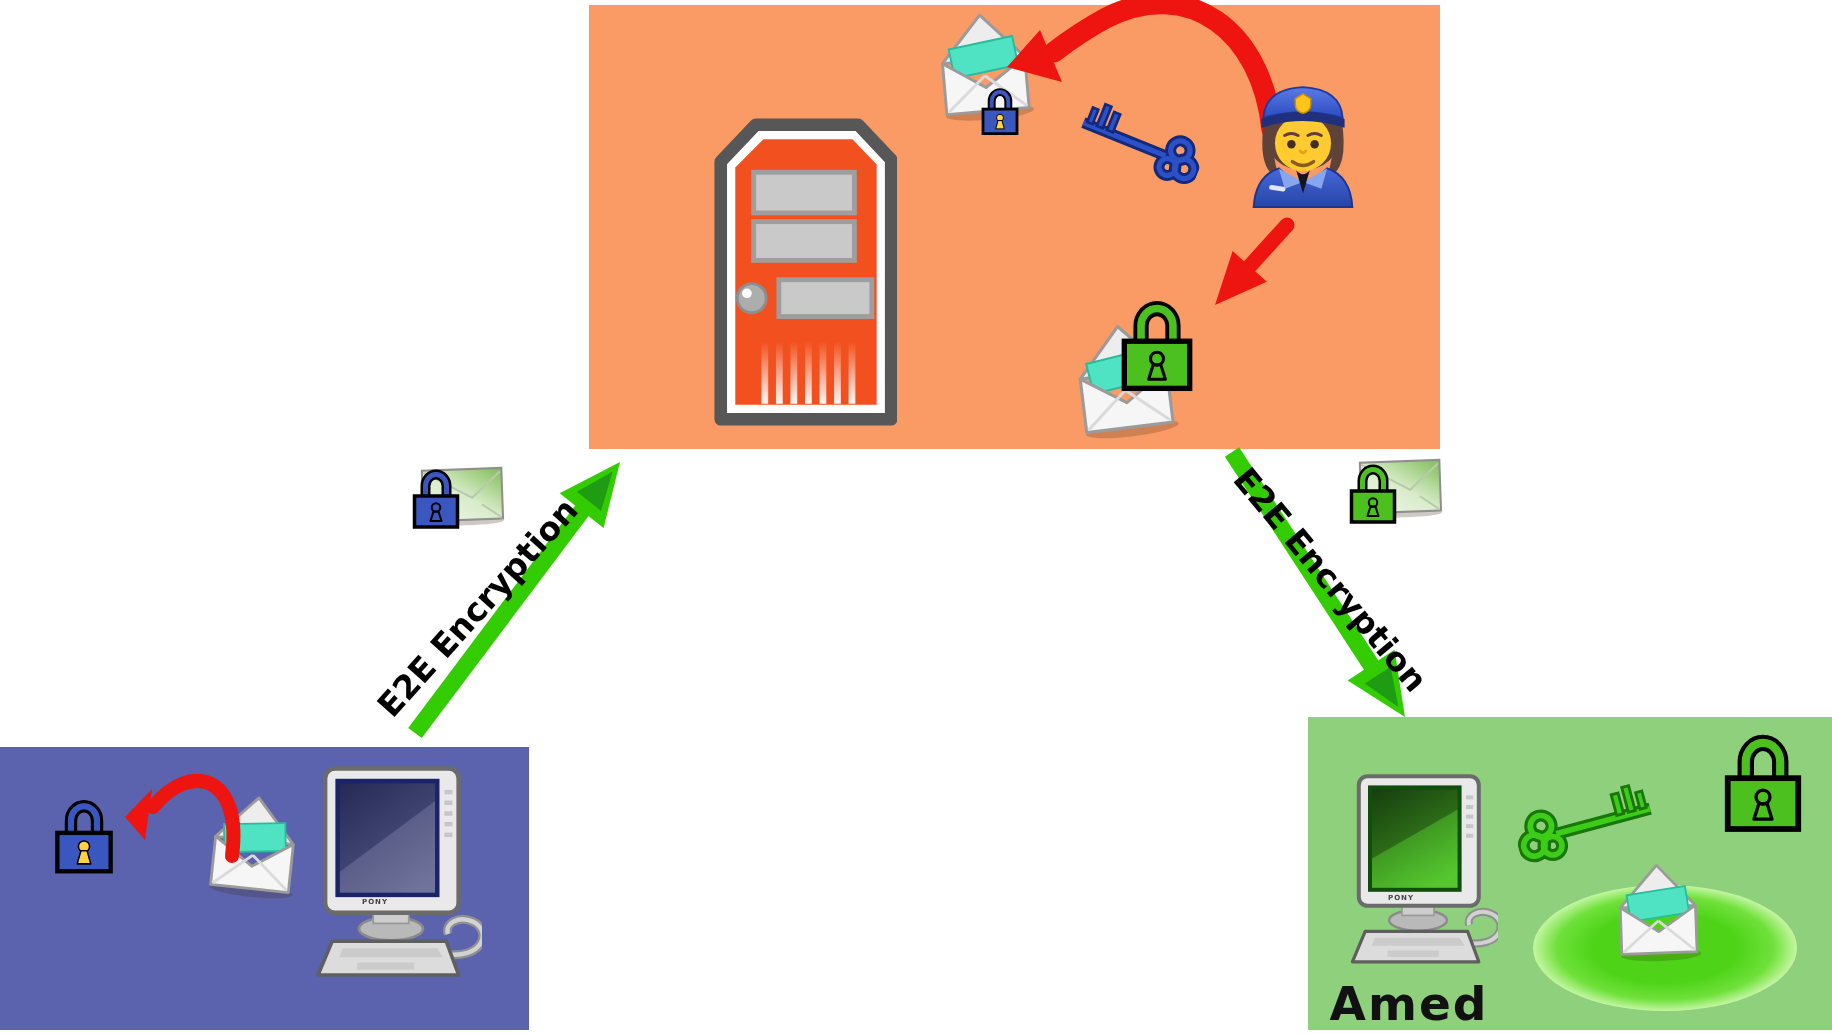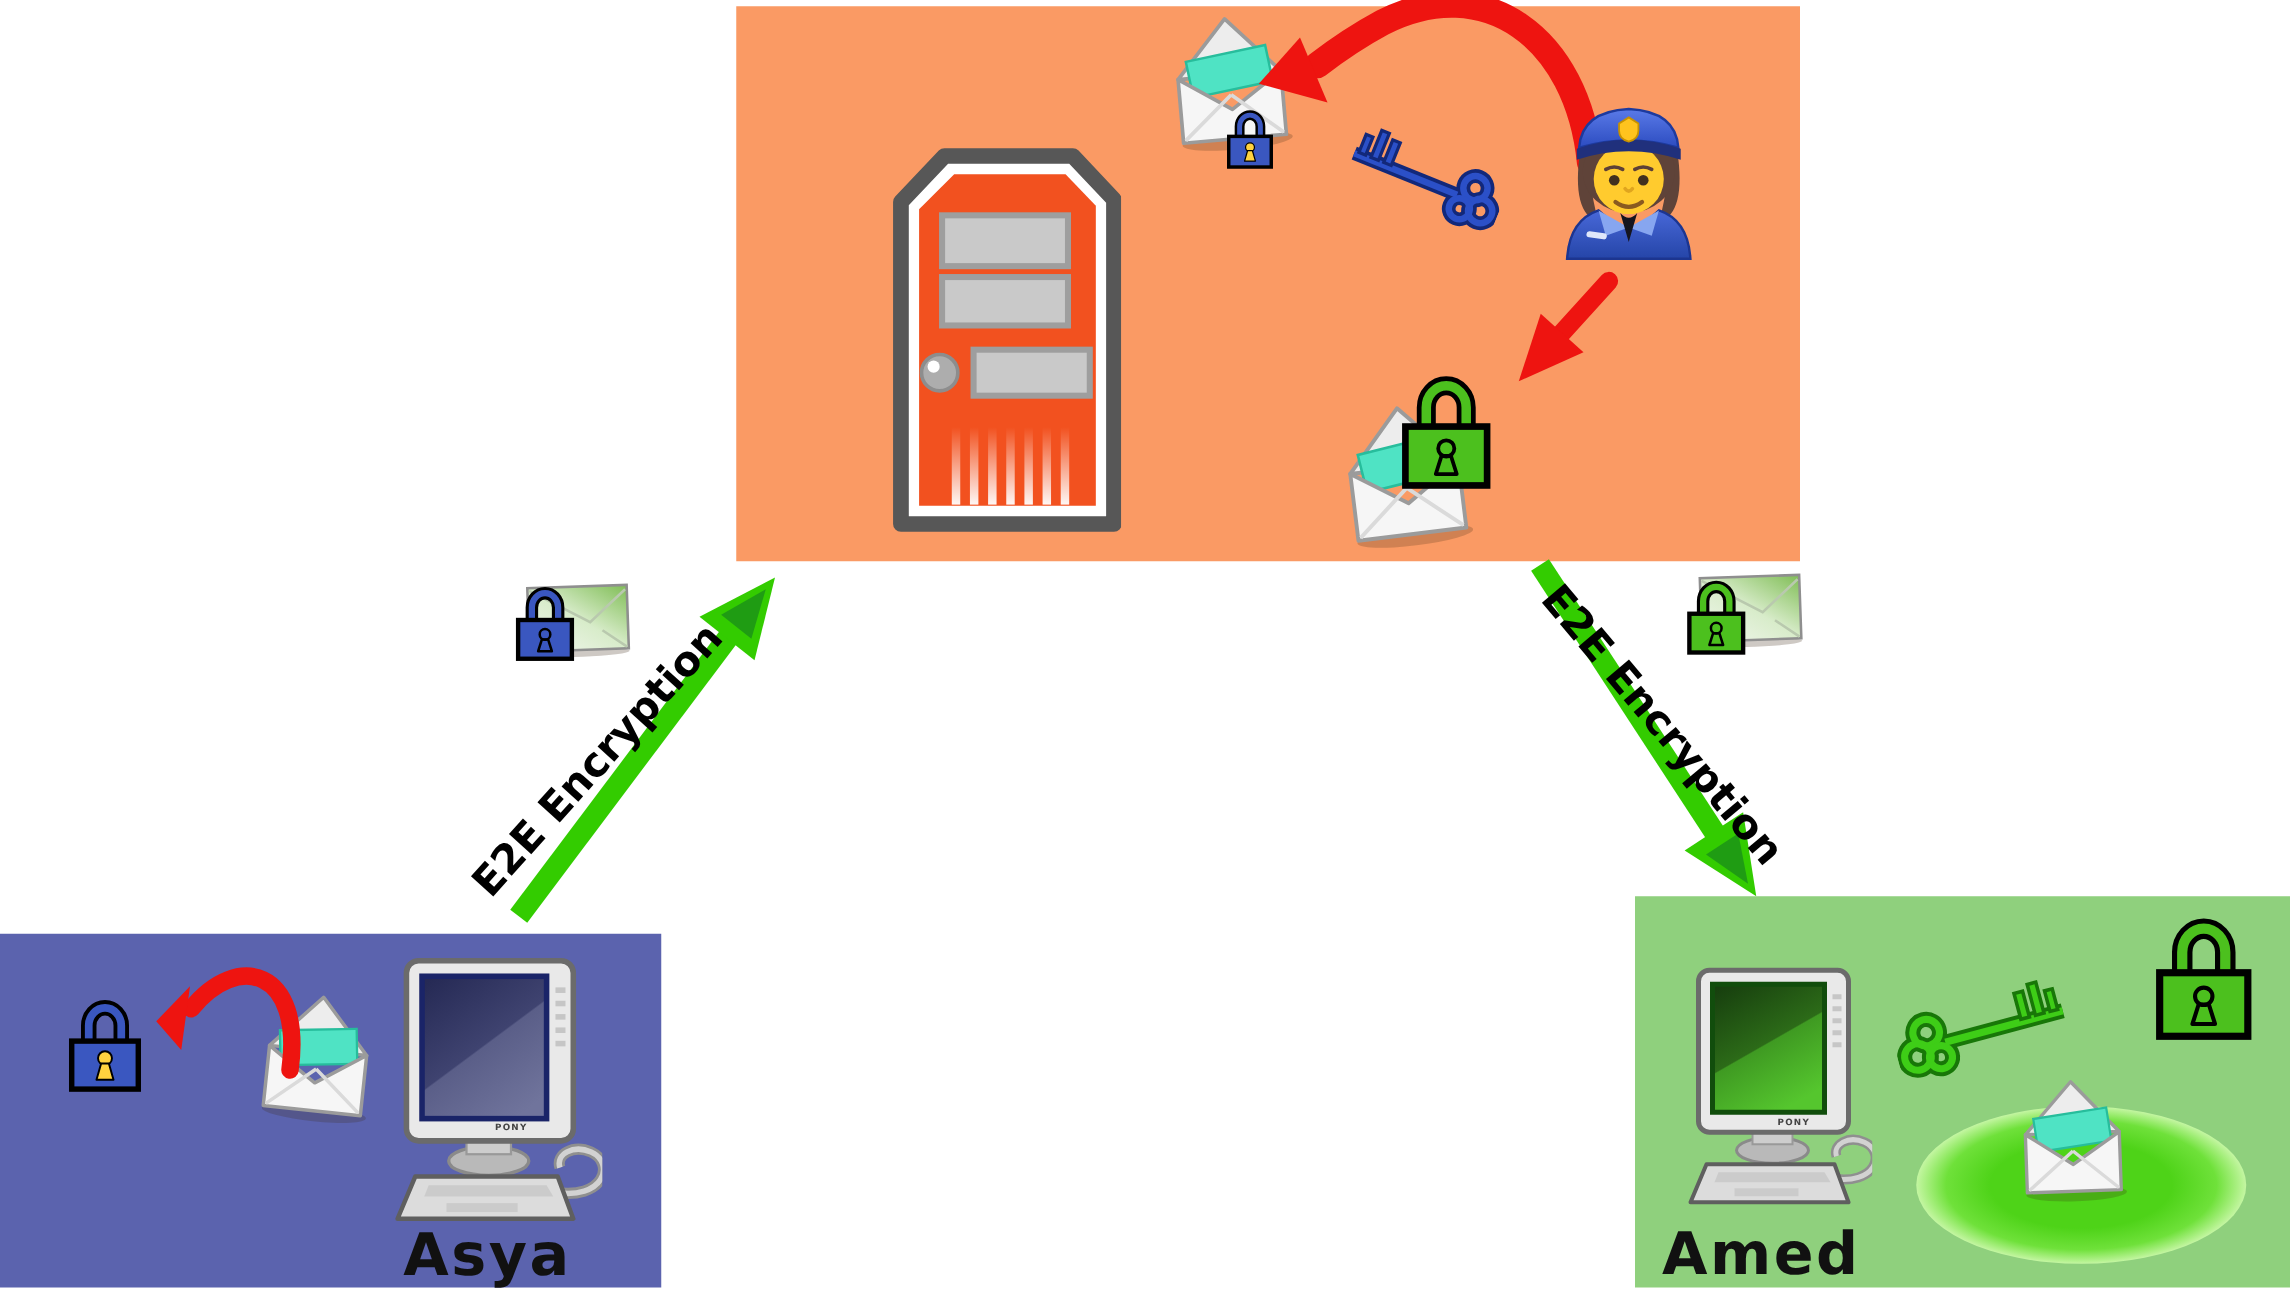--- a/index.html
+++ b/index.html
@@ -11,21 +11,21 @@
   #zone-asya{left:0px;top:747px;width:529px;height:283px;background:#5b63ae;}
   #zone-amed{left:1308px;top:717px;width:524px;height:313px;background:#8fd07d;}
   .arrow-label{position:absolute;width:300px;height:44px;text-align:center;
                font-weight:bold;font-size:33px;color:#000;line-height:44px;}
   #label-left{left:328px;top:586px;transform:rotate(-48deg);}
   #label-right{left:1180px;top:558px;transform:rotate(50deg);}
   .person-name{position:absolute;width:300px;text-align:center;font-weight:bold;
                font-size:47px;color:#111;letter-spacing:2px;}
   #name-asya{left:240px;top:977px;}
   #name-amed{left:1259px;top:976px;text-align:center;}
-  .brand{position:absolute;width:60px;text-align:right;font-size:7px;font-weight:bold;
+  .brand{position:absolute;width:60px;text-align:left;font-size:7px;font-weight:bold;
          color:#444;letter-spacing:1px;}
   #brand-asya{left:362px;top:898px;}
   #brand-amed{left:1388px;top:894px;}
   #ellipse-amed{left:1533px;top:885px;width:264px;height:126px;border-radius:50%;
     background:radial-gradient(closest-side,#4ed318 55%,#6fe13a 82%,#c4f6a2 100%);}
 </style>
 </head>
 <body>
 
 <svg width="0" height="0" style="position:absolute" aria-hidden="true">
@@ -297,21 +297,20 @@
 
   <svg class="abs" style="left:53px;top:792px" width="62" height="83" color="#3a57c0">
     <use href="#sym-lock-yellow" width="62" height="83"></use>
     </svg>
 
   <svg class="abs" style="left:300px;top:765px" width="182" height="218">
     <use href="#sym-computer-blue" width="182" height="218"></use>
     </svg>
   <div class="brand" id="brand-asya">PONY</div>
 
-  <div class="person-name" id="name-asya">Asya</div>
 
   <div class="zone" id="zone-amed"></div>
 
   <div class="abs" id="ellipse-amed"></div>
 
   <svg class="abs" style="left:1612px;top:860px;transform:rotate(-2deg)" width="92" height="102">
     <use href="#sym-env-open" width="92" height="102"></use>
     </svg>
 
   <svg class="abs" style="left:1338px;top:765px" width="160" height="212">

